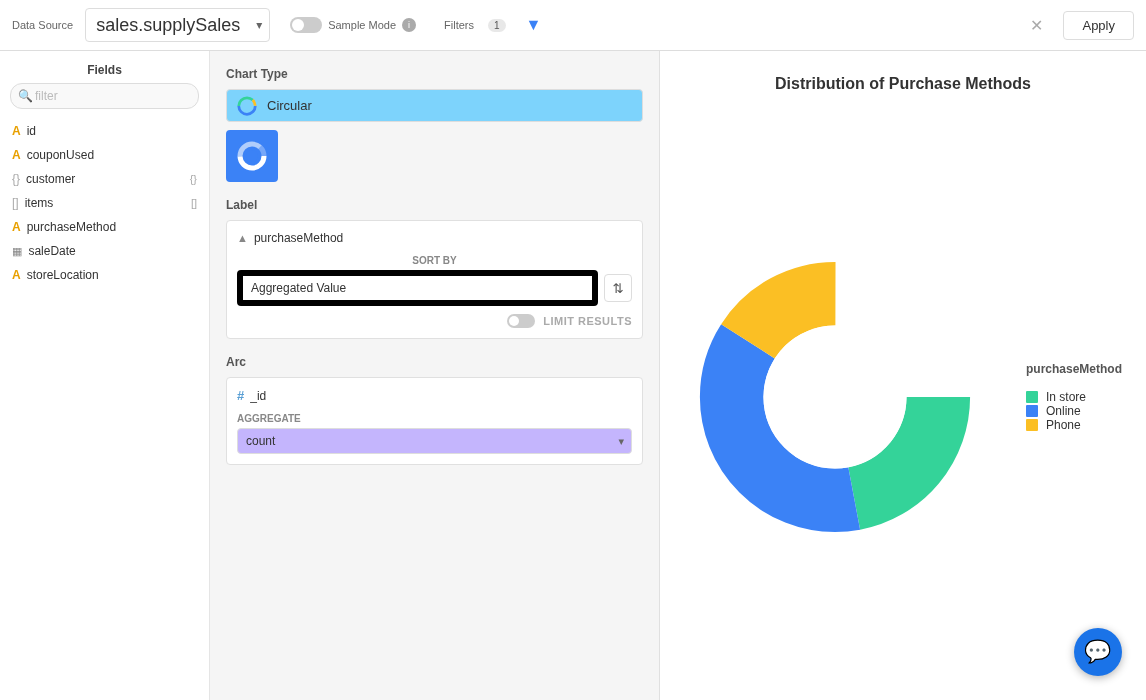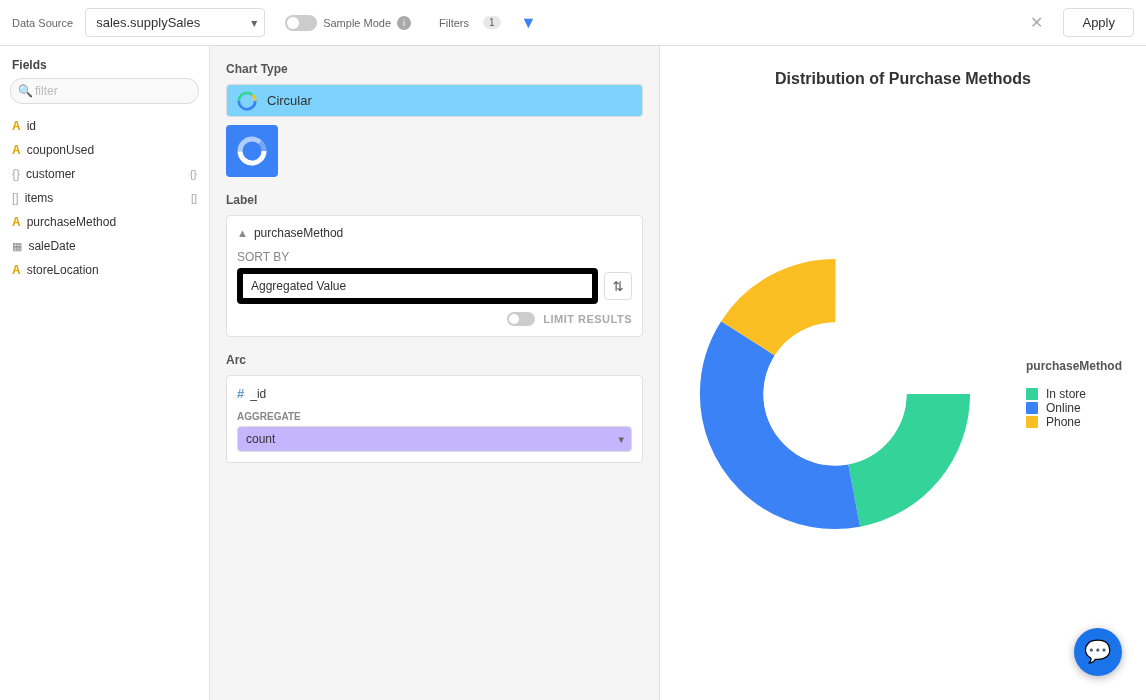--- a/index.html
+++ b/index.html
@@ -20,41 +20,41 @@
     .toggle { width: 32px; height: 16px; background: #ccc; border-radius: 8px; position: relative; cursor: pointer; }
     .toggle-knob { width: 12px; height: 12px; background: #fff; border-radius: 50%; position: absolute; top: 2px; left: 2px; }
     .sample-label { font-size: 11px; color: #666; }
     .info-badge { width: 14px; height: 14px; border-radius: 50%; background: #aaa; color: #fff; font-size: 9px; display: inline-flex; align-items: center; justify-content: center; cursor: pointer; }
     .filters-label { font-size: 11px; color: #666; margin-left: 16px; }
     .filter-count { background: #e8e8e8; border-radius: 10px; padding: 1px 6px; font-size: 10px; color: #555; margin-left: 2px; }
     .filter-icon-wrap { display: flex; align-items: center; gap: 6px; flex: 1; }
     .filter-funnel { color: #3b82f6; font-size: 16px; margin-left: 8px; }
     .ds-select {
       border: 1px solid #ddd; border-radius: 4px; padding: 6px 28px 6px 10px;
-      font-size: 13px; background: #fff; appearance: none; cursor: pointer;
+      font-size: 18px; background: #fff; appearance: none; cursor: pointer;
       min-width: 180px; color: #333;
     }
     .ds-select-wrap { position: relative; display: inline-block; }
     .ds-select-wrap::after { content: '▾'; position: absolute; right: 8px; top: 50%; transform: translateY(-50%); color: #666; font-size: 12px; pointer-events: none; }
     .clear-filter { color: #aaa; cursor: pointer; font-size: 16px; margin-left: auto; }
     .apply-btn {
       background: #fff; border: 1px solid #ddd; border-radius: 4px;
       padding: 6px 18px; font-size: 13px; color: #333; cursor: pointer;
       margin-left: 8px; font-weight: 500;
     }
 
     
     .main-layout { display: flex; flex: 1; overflow: hidden; }
 
     
     .sidebar {
       width: 210px; background: #fff; border-right: 1px solid #e5e5e5;
       display: flex; flex-direction: column; overflow-y: auto;
     }
-    .fields-title { font-size: 12px; font-weight: 600; color: #444; padding: 12px 12px 6px; }
+    .fields-title { font-size: 12px; font-weight: 600; color: #444; padding: 12px 12px 6px; text-align: center; }
     .field-search-wrap { position: relative; margin: 0 10px 10px; }
     .field-search-wrap .search-icon { position: absolute; left: 8px; top: 50%; transform: translateY(-50%); color: #aaa; font-size: 12px; }
     .field-search-wrap input { width: 100%; padding: 5px 8px 5px 24px; border: 1px solid #ddd; border-radius: 12px; font-size: 12px; background: #f9f9f9; outline: none; color: #333; }
     .field-search-wrap input::placeholder { color: #bbb; }
     .field-item {
       display: flex; align-items: center; gap: 6px;
       padding: 5px 12px; cursor: pointer; font-size: 12px; color: #333;
     }
     .field-expand { margin-left: auto; color: #aaa; font-size: 11px; }
 
@@ -75,21 +75,21 @@
       width: 52px; height: 52px; border: 2px solid #ddd; border-radius: 4px;
       display: flex; align-items: center; justify-content: center; cursor: pointer; background: #fff;
     }
     .chart-variant.active { border-color: #3b82f6; background: #3b82f6; }
     .chart-variant.active svg { color: #fff; }
 
     
     .label-card { background: #fff; border: 1px solid #e0e0e0; border-radius: 4px; padding: 10px; }
     .label-field { display: flex; align-items: center; gap: 6px; font-size: 12px; color: #333; margin-bottom: 10px; }
     .label-field-icon { color: #888; font-size: 11px; }
-    .sort-by-title { font-size: 12px; font-weight: 400; color: #888; text-transform: uppercase; margin-bottom: 4px; }
+    .sort-by-title { font-size: 10px; font-weight: 700; color: #888; text-transform: uppercase; margin-bottom: 4px; text-align: center; }
     .sort-select-wrap { display: flex; align-items: center; gap: 6px; }
     .sort-select-wrap select { flex: 1; padding: 5px 24px 5px 8px; border: 6px solid #000000; border-radius: 4px; font-size: 12px; appearance: none; background: #fff; color: #333; }
     .sort-btn { width: 28px; height: 28px; border: 1px solid #ddd; border-radius: 4px; background: #fff; cursor: pointer; display: flex; align-items: center; justify-content: center; color: #555; }
     .limit-toggle { display: flex; align-items: center; gap: 8px; margin-top: 8px; justify-content: flex-end; }
     .limit-toggle-switch { width: 28px; height: 14px; background: #ccc; border-radius: 7px; position: relative; cursor: pointer; }
     .limit-toggle-knob { width: 10px; height: 10px; background: #fff; border-radius: 50%; position: absolute; top: 2px; left: 2px; }
     .limit-label { font-size: 11px; color: #aaa; font-weight: 600; text-transform: uppercase; letter-spacing: 0.5px; }
 
     
     .arc-card { background: #fff; border: 1px solid #e0e0e0; border-radius: 4px; padding: 10px; }

